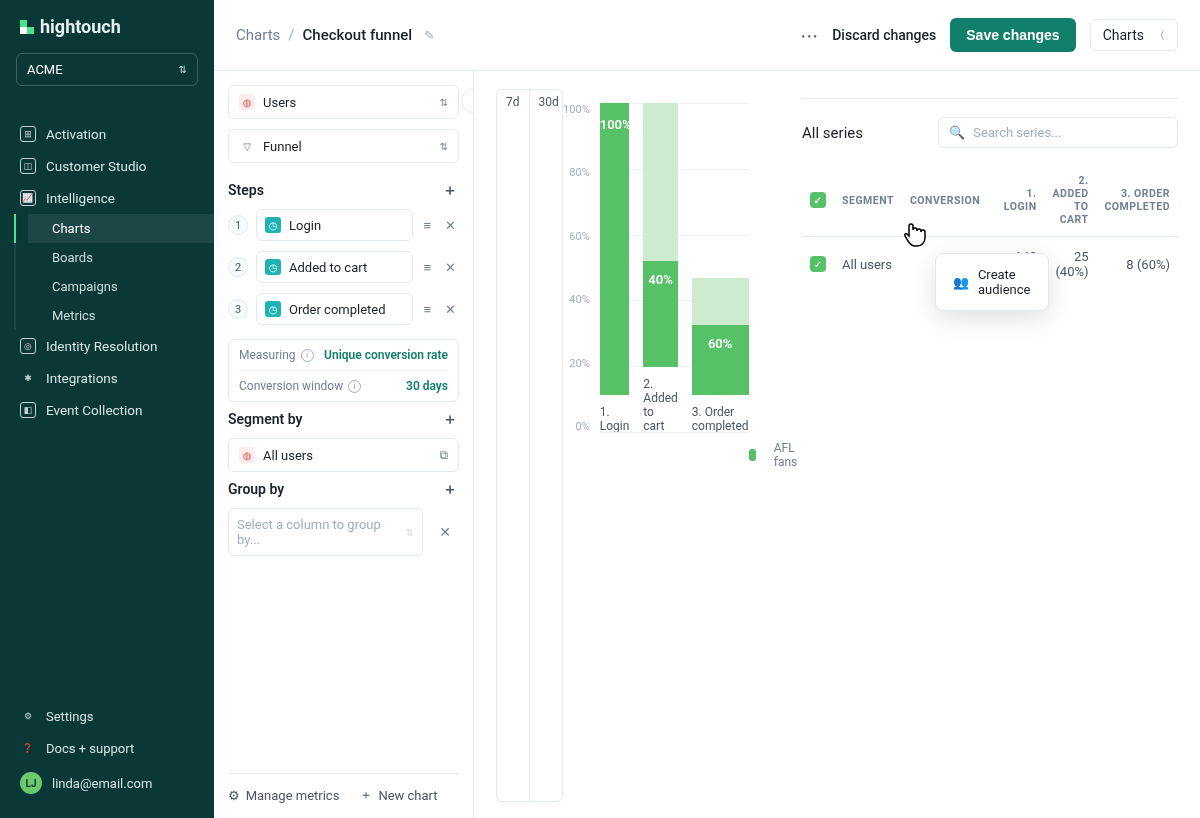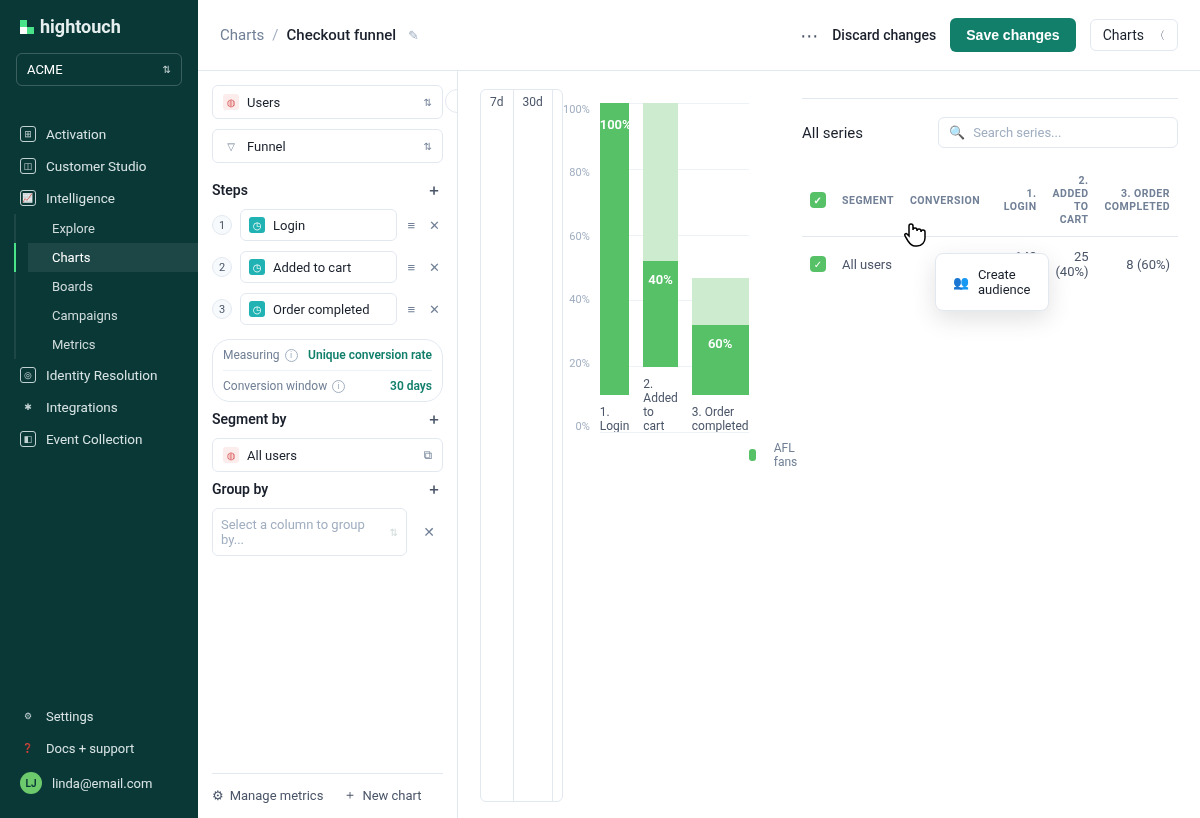--- a/index.html
+++ b/index.html
@@ -1,19 +1,19 @@
 <!DOCTYPE html>
 <html><head>
 <meta charset="utf-8">
 <style>
   *,*::before,*::after{box-sizing:border-box}
   body{margin:0;font-family:-apple-system,BlinkMacSystemFont,"Segoe UI",Roboto,Helvetica,Arial,sans-serif;background:#fff;color:#1a202c;font-size:14px}
   .app{width:1200px;height:818px;display:flex;background:#fff;position:relative;overflow:hidden}
   
-  .sidebar{width:198px;background:#0a3837;color:#e6eeee;display:flex;flex-direction:column;padding:16px 0}
+  .sidebar{width:214px;background:#0a3837;color:#e6eeee;display:flex;flex-direction:column;padding:16px 0}
   .logo{display:flex;align-items:center;gap:6px;padding:0 20px 16px;font-weight:700;font-size:18px}
   .logo-glyph{width:14px;height:14px;display:inline-flex;flex-wrap:wrap}
   .logo-glyph span{width:7px;height:7px;display:block}
   .lg1{background:#4be38a}.lg2{background:transparent}.lg3{background:#fff}.lg4{background:#4be38a}
   .org{margin:0 16px 32px;display:flex;align-items:center;justify-content:space-between;border:1px solid rgba(255,255,255,.2);border-radius:6px;padding:8px 10px}
   .org-name{font-size:13px;color:#fff}
   .chevrons{font-size:10px;color:#cfdada}
   .nav{flex:1;overflow:auto}
   .nav-item{display:flex;align-items:center;gap:10px;padding:8px 20px;cursor:pointer;font-size:13.5px;color:#d7e3e3}
   .nav-icon{width:16px;height:16px;border:1.5px solid currentColor;border-radius:3px;opacity:.9;display:inline-flex;align-items:center;justify-content:center;font-size:9px}
@@ -49,21 +49,21 @@
   .mini-icon{width:16px;height:16px;border-radius:3px;display:inline-flex;align-items:center;justify-content:center;font-size:10px}
   .mi-users{background:#fdecec;color:#d95c5c}
   .mi-funnel{color:#718096}
   .mi-step{background:#21b3b3;color:#fff}
   .section-hd{display:flex;align-items:center;justify-content:space-between;font-size:14px;font-weight:600;margin:8px 0 10px;color:#1a202c}
   .plus{width:18px;height:18px;display:inline-flex;align-items:center;justify-content:center;color:#4a5568;cursor:pointer;font-size:15px}
   .step{display:flex;align-items:center;gap:8px;margin-bottom:10px}
   .step-n{width:20px;height:20px;border-radius:10px;border:1px solid #e2e8f0;background:#f7fafc;display:inline-flex;align-items:center;justify-content:center;font-size:11px;color:#4a5568}
   .step-box{flex:1;border:1px solid #e2e8f0;border-radius:6px;padding:7px 8px;display:flex;align-items:center;gap:8px;font-size:13px}
   .step-act{color:#718096;cursor:pointer;padding:2px 3px;font-size:13px}
-  .kv-box{border:1px solid #e2e8f0;border-radius:18px;padding:0 10px;margin-top:4px}
+  .kv-box{border:1px solid #e2e8f0;border-radius:6px;padding:0 10px;margin-top:4px}
   .kv{display:flex;justify-content:space-between;align-items:center;font-size:12px;padding:8px 0}
   .kv + .kv{border-top:1px solid #edf2f7}
   .kv .k{color:#718096;display:flex;align-items:center;gap:5px}
   .kv .v{color:#127f6b;font-weight:600}
   .info{display:inline-flex;width:13px;height:13px;border:1px solid #a0aec0;border-radius:50%;font-size:9px;align-items:center;justify-content:center;color:#a0aec0}
   .seg-box{border:1px solid #e2e8f0;border-radius:6px;padding:8px 10px;display:flex;align-items:center;gap:8px;font-size:13px}
   .seg-box .grow{flex:1}
   .link-ico{color:#718096;font-size:12px}
   .group-row{display:flex;align-items:center;gap:8px}
   .group-sel{flex:1;border:1px solid #e2e8f0;border-radius:6px;padding:8px 8px;display:flex;align-items:center;justify-content:space-between;color:#a0aec0;font-size:13px}
@@ -130,21 +130,20 @@
       </div>
       <div class="nav-item">
         <span class="nav-icon">◫</span>
         <span>Customer Studio</span>
       </div>
       <div class="nav-item">
         <span class="nav-icon">📈</span>
         <span>Intelligence</span>
       </div>
       <div class="nav-sub">
-        <div class="nav-link">Explore</div>
         <div class="nav-link active">Charts</div>
         <div class="nav-link">Boards</div>
         <div class="nav-link">Campaigns</div>
         <div class="nav-link">Metrics</div>
       </div>
       <div class="nav-item">
         <span class="nav-icon">◎</span>
         <span>Identity Resolution</span>
       </div>
       <div class="nav-item">

